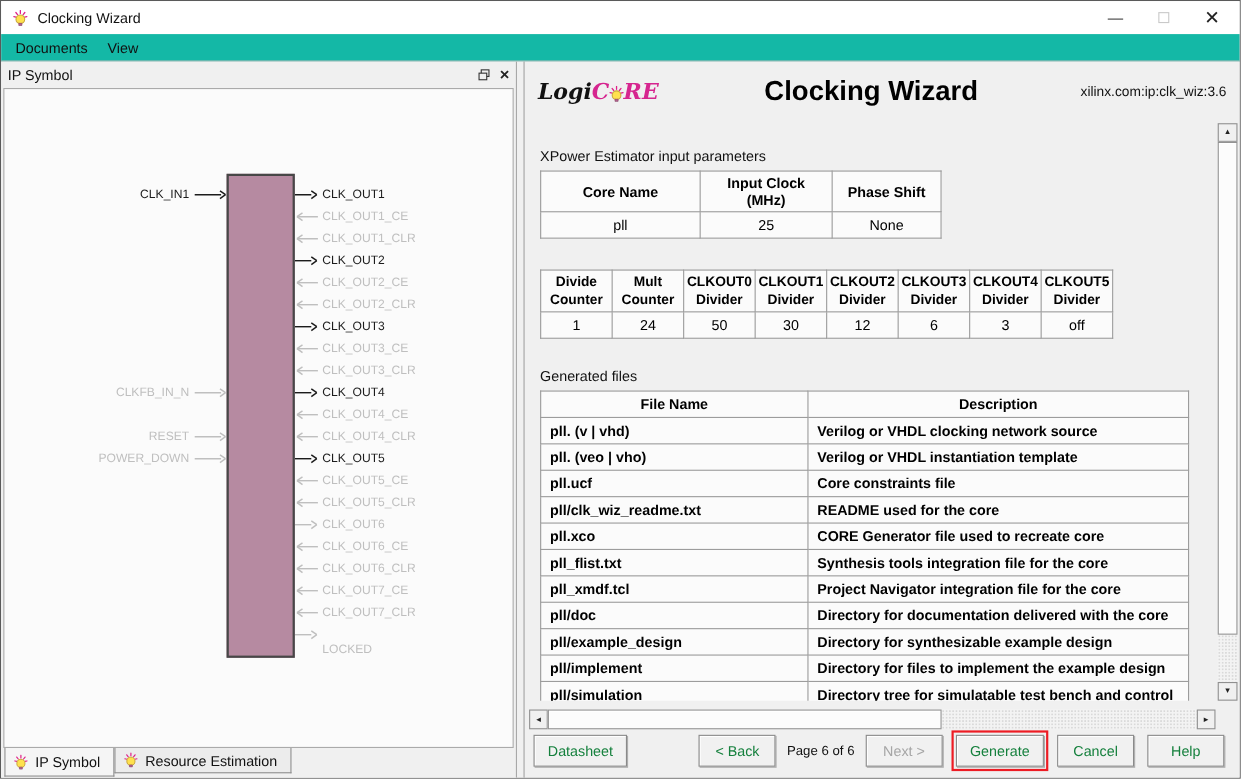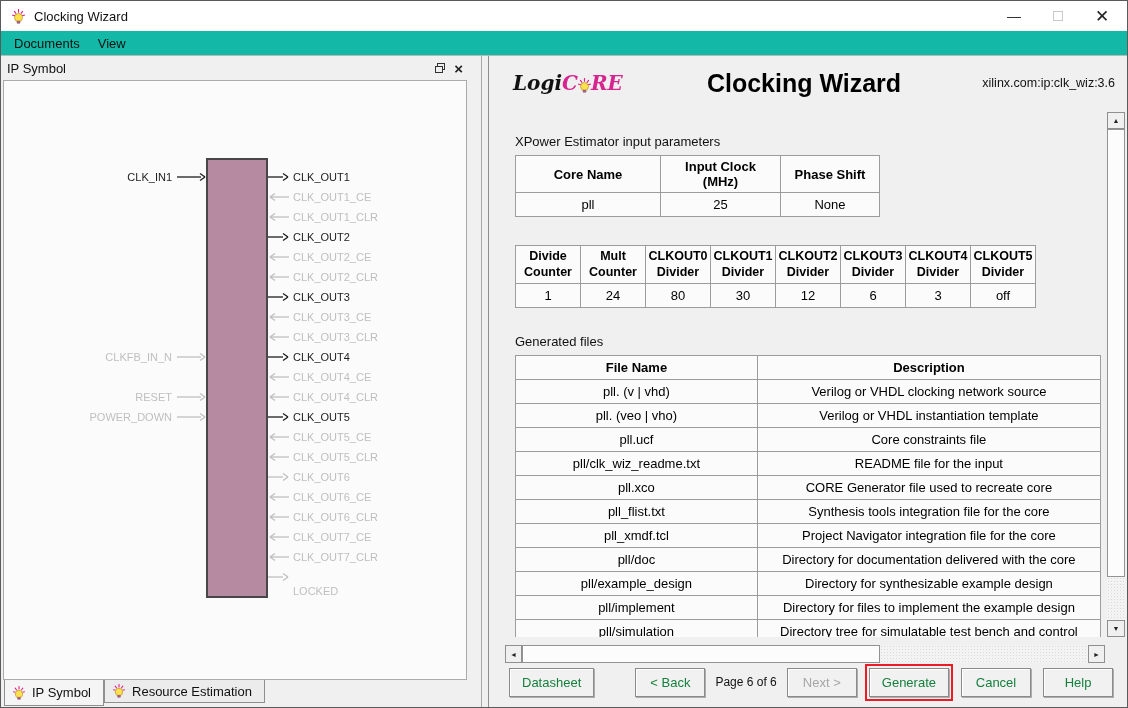--- a/index.html
+++ b/index.html
@@ -17,21 +17,21 @@
   .title-text{font-size:13px;color:#111;}
   .win-controls{margin-left:auto;display:flex;align-items:center;gap:14px;}
   .win-btn{width:30px;height:24px;display:flex;align-items:center;justify-content:center;font-size:14px;color:#333;}
   .max-box{width:10px;height:10px;border:1px solid #c9c9c9;display:inline-block;}
   .close-glyph{font-size:17px;line-height:1;color:#222;}
   
   .menubar{height:25px;background:#14b8a6;display:flex;align-items:center;padding-left:4px;
     border-bottom:1px solid #b9b9b9;flex:0 0 auto;}
   .menu-item{font-size:13px;color:#111;padding:3px 9px;}
   
-  .main{flex:1;display:flex;min-height:0;gap:12px;}
+  .main{flex:1;display:flex;min-height:0;}
   .left-pane{width:468px;flex:0 0 auto;display:flex;flex-direction:column;background:var(--panel);min-height:0;}
   .dock-header{height:24px;display:flex;align-items:center;padding:0 6px;font-size:13px;color:#111;flex:0 0 auto;}
   .dock-header .spacer{flex:1;}
   .dock-icon{width:12px;height:12px;margin-right:8px;}
   .dock-close{font-size:15px;line-height:1;color:#222;font-weight:bold;}
   .symbol-canvas{position:relative;flex:1;margin:0 2px;background:#fbfbfb;border:1px solid #aaaaaa;overflow:hidden;}
   #symbol-svg{position:absolute;left:0;top:0;width:100%;height:100%;}
   .ip-block{position:absolute;left:202px;top:77px;width:62px;height:440px;
     background:var(--block-fill);border:2px solid #474747;}
   .port-label{position:absolute;font-size:11px;color:var(--gray-port);white-space:nowrap;line-height:14px;}
@@ -63,21 +63,21 @@
     color:#000000;padding:3px 8px;height:24px;text-align:center;}
   th{font-weight:bold;}
   #xpower-table{margin-bottom:28px;}
   #xpower-table th:nth-child(1),#xpower-table td:nth-child(1){width:145px;}
   #xpower-table th:nth-child(2),#xpower-table td:nth-child(2){width:120px;}
   #xpower-table th:nth-child(3),#xpower-table td:nth-child(3){width:99px;}
   #counters-table{margin-bottom:26px;}
   #counters-table th{width:65px;font-size:12.5px;line-height:1.25;padding:3px 2px;}
   #files-table th:nth-child(1),#files-table td:nth-child(1){width:243px;}
   #files-table th:nth-child(2),#files-table td:nth-child(2){width:346px;}
-  #files-table td{text-align:center;}
+  #files-table td{text-align:left;font-weight:bold;}
   
   .vscrollbar{width:18px;flex:0 0 auto;position:relative;margin:2px 2px 0 0;
     background-color:#f3f3f3;
     background-image:radial-gradient(#d9d9d9 26%,transparent 27%);background-size:3px 3px;}
   .vs-btn{position:absolute;left:0;right:0;height:17px;background:var(--panel);
     border:1px solid #8f8f8f;display:flex;align-items:center;justify-content:center;
     font-size:7px;color:#222;}
   .vs-btn.up{top:0;} .vs-btn.down{bottom:0;}
   .vs-thumb{position:absolute;left:0;right:0;top:17px;bottom:60px;background:#fcfcfc;
     border:1px solid #929292;box-shadow:inset 1px 1px 0 #ffffff;}
@@ -314,21 +314,21 @@
                   <th>CLKOUT2 Divider</th>
                   <th>CLKOUT3 Divider</th>
                   <th>CLKOUT4 Divider</th>
                   <th>CLKOUT5 Divider</th>
                 </tr>
               </thead>
               <tbody>
                 <tr>
                   <td>1</td>
                   <td>24</td>
-                  <td>80</td>
+                  <td>50</td>
                   <td>30</td>
                   <td>12</td>
                   <td>6</td>
                   <td>3</td>
                   <td>off</td>
                 </tr>
               </tbody>
             </table>
           <div class="caption">Generated files</div>
           <table id="files-table">
@@ -346,21 +346,21 @@
                 <tr>
                   <td>pll. (veo | vho)</td>
                   <td>Verilog or VHDL instantiation template</td>
                 </tr>
                 <tr>
                   <td>pll.ucf</td>
                   <td>Core constraints file</td>
                 </tr>
                 <tr>
                   <td>pll/clk_wiz_readme.txt</td>
-                  <td>README file for the input</td>
+                  <td>README used for the core</td>
                 </tr>
                 <tr>
                   <td>pll.xco</td>
                   <td>CORE Generator file used to recreate core</td>
                 </tr>
                 <tr>
                   <td>pll_flist.txt</td>
                   <td>Synthesis tools integration file for the core</td>
                 </tr>
                 <tr>

